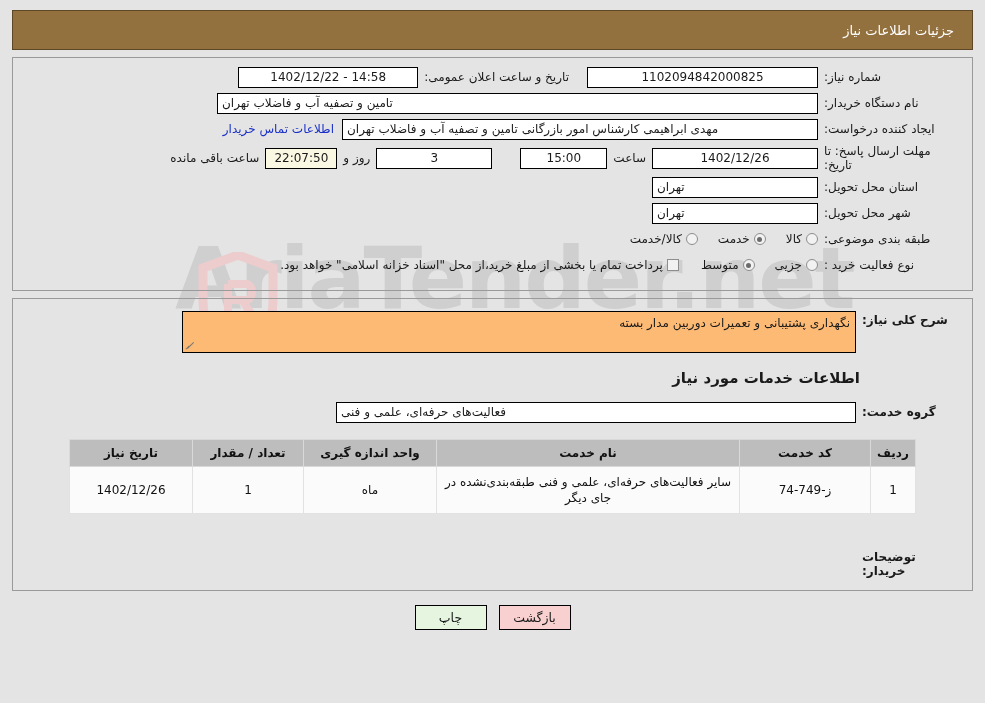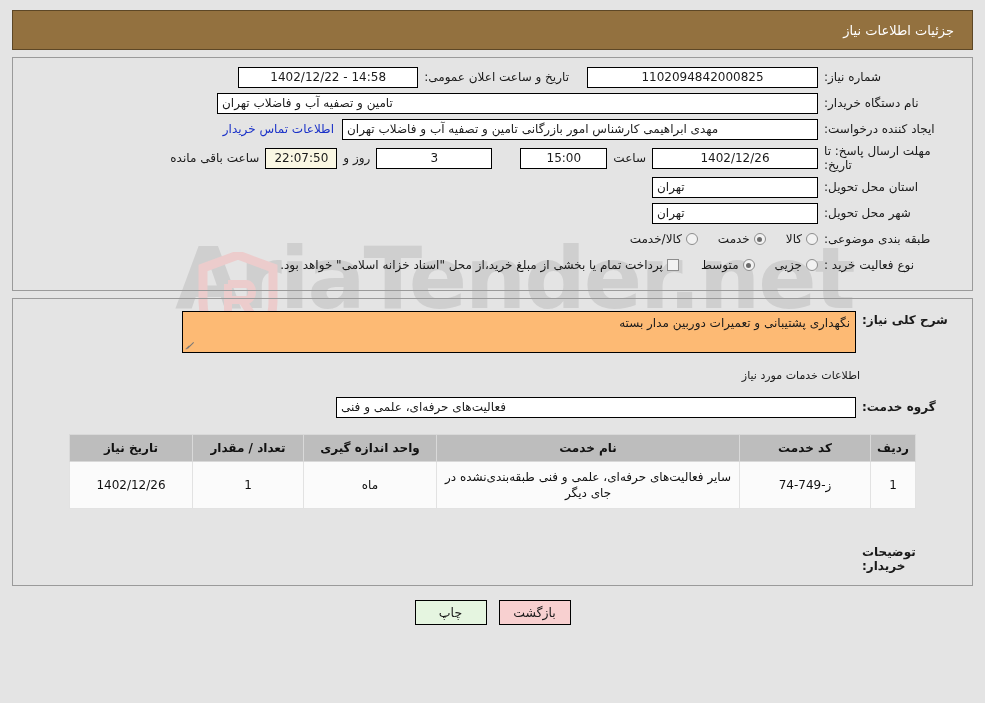--- a/index.html
+++ b/index.html
@@ -204,22 +204,22 @@
     background: #777;
     width: 1px;
     transform: rotate(45deg);
     left: 4px;
   }
 
   .h-need { width: 674px; height: 42px; }
   .h-notes { width: 742px; height: 68px; }
 
   .section-title {
-    font-size: 11px;
-    font-weight: normal;
+    font-size: 15px;
+    font-weight: bold;
     margin: 16px 0 14px 0;
     padding-right: 102px;
     text-align: right;
   }
   .bold-lbl { font-weight: bold; }
 
   
   .tbl-wrap {
     margin: 16px 0 0 0;
     padding-right: 46px;

